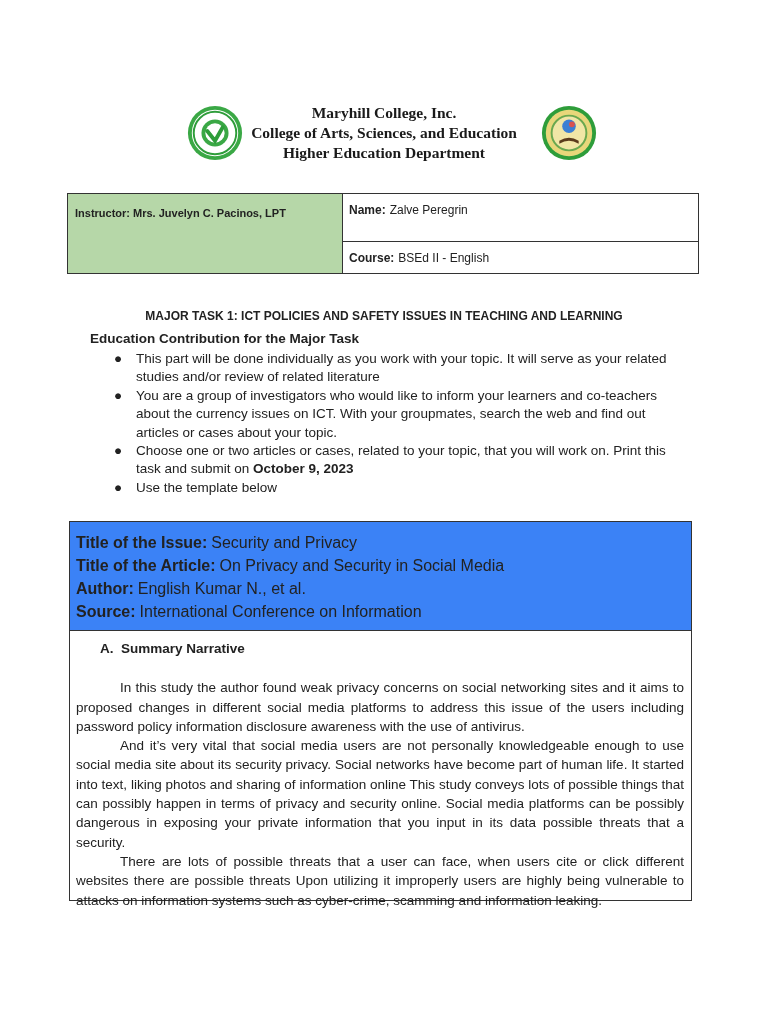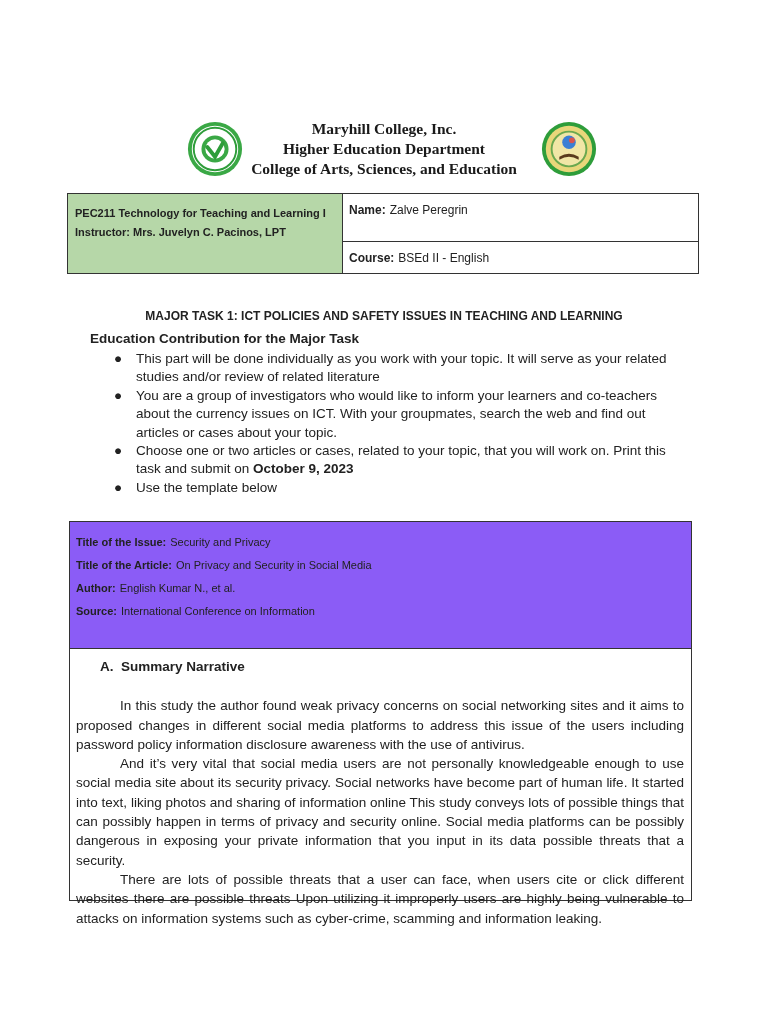--- a/index.html
+++ b/index.html
@@ -1,19 +1,19 @@
 <!DOCTYPE html>
 <html><head>
   <meta charset="utf-8">
   <style>
     html, body { margin: 0; padding: 0; background: #ffffff; }
     body { width: 768px; height: 1024px; position: relative; overflow: hidden;
            font-family: "Liberation Sans", sans-serif; color: #222; }
 
-    .header { position: absolute; left: 0; top: 116px; width: 768px; height: 70px; }
+    .header { position: absolute; left: 0; top: 100px; width: 768px; height: 70px; }
     .logo { position: absolute; top: 4px; width: 58px; height: 58px; }
     .logo-left { left: 186px; }
     .logo-right { left: 540px; }
     .header-text { position: absolute; left: 0; top: 3px; width: 768px; text-align: center;
                    font-family: "Liberation Serif", serif; font-weight: bold; font-size: 15.5px;
                    line-height: 20px; color: #1a1a1a; }
 
     .info-table { position: absolute; left: 67px; top: 193px; width: 632px; height: 81px;
                   border: 1.5px solid #333; box-sizing: border-box; display: flex; }
     .info-left { width: 275px; background: #b6d7a8; border-right: 1.5px solid #333;
@@ -30,22 +30,22 @@
 
     .contrib-heading { position: absolute; left: 90px; top: 331px; font-weight: bold;
                        font-size: 13.5px; color: #222; }
     .bullets { position: absolute; left: 112px; top: 350px; width: 575px; margin: 0; padding: 0;
                list-style: none; font-size: 13.5px; line-height: 18.4px; color: #222; }
     .bullets li { position: relative; padding-left: 24px; }
     .bullets li .dot { position: absolute; left: 2px; top: 0; }
 
     .article-box { position: absolute; left: 69px; top: 521px; width: 623px; height: 380px;
                    border: 1.5px solid #333; box-sizing: border-box; }
-    .article-meta { background: #8b5cf6; border-bottom: 1.5px solid #333; height: 127px;
-                    box-sizing: border-box; padding: 9px 0 0 6px; font-size: 11px;
+    .article-meta { background: #3b82f6; border-bottom: 1.5px solid #333; height: 109px;
+                    box-sizing: border-box; padding: 9px 0 0 6px; font-size: 16px;
                     line-height: 23px; color: #222; }
     .article-meta b { margin-right: 4px; }
     .summary { padding: 8px 7px 0 6px; font-size: 13.5px; line-height: 19.3px; color: #222; }
     .summary-heading { font-weight: bold; padding-left: 24px; margin-bottom: 20px; }
     .summary-heading .letter { display: inline-block; width: 21px; }
     .summary p { margin: 0 0 0 0; text-align: justify; text-indent: 44px; }
   </style>
 </head>
 <body>
 
@@ -53,36 +53,35 @@
   <svg class="logo logo-left" viewBox="0 0 60 60">
     <circle cx="30" cy="30" r="28" fill="#3aa845"></circle>
     <circle cx="30" cy="30" r="24" fill="#ffffff"></circle>
     <circle cx="30" cy="30" r="22" fill="none" stroke="#2e9d3a" stroke-width="2"></circle>
     <circle cx="30" cy="30" r="14" fill="#3aa845"></circle>
     <circle cx="30" cy="30" r="10" fill="#ffffff"></circle>
     <path d="M22 28 L30 38 L38 24" fill="none" stroke="#2e9d3a" stroke-width="4" stroke-linecap="round"></path>
   </svg>
   <div class="header-text">
     <div>Maryhill College, Inc.</div>
+    <div>College of Arts, Sciences, and Education</div>
     <div>Higher Education Department</div>
-    <div>College of Arts, Sciences, and Education</div>
   </div>
   <svg class="logo logo-right" viewBox="0 0 60 60">
     <circle cx="30" cy="30" r="28" fill="#2e9d3a"></circle>
     <circle cx="30" cy="30" r="24" fill="#e8d77a"></circle>
     <circle cx="30" cy="30" r="18" fill="#f1e6a6" stroke="#6aa84f" stroke-width="2"></circle>
     <circle cx="30" cy="23" r="7" fill="#3b7fd4"></circle>
     <circle cx="33" cy="21" r="3" fill="#d9534f"></circle>
     <path d="M20 38 Q30 32 40 38 L40 41 Q30 35 20 41 Z" fill="#5a3b1c"></path>
   </svg>
 </div>
 
 <div class="info-table">
   <div class="info-left">
-    <div>PEC211 Technology for Teaching and Learning I</div>
     <div>Instructor: Mrs. Juvelyn C. Pacinos, LPT</div>
   </div>
   <div class="info-right">
     <div class="info-cell top">
       <b>Name:</b>
       <span>Zalve Peregrin</span>
     </div>
     <div class="info-cell">
       <b>Course:</b>
       <span>BSEd II - English</span>

